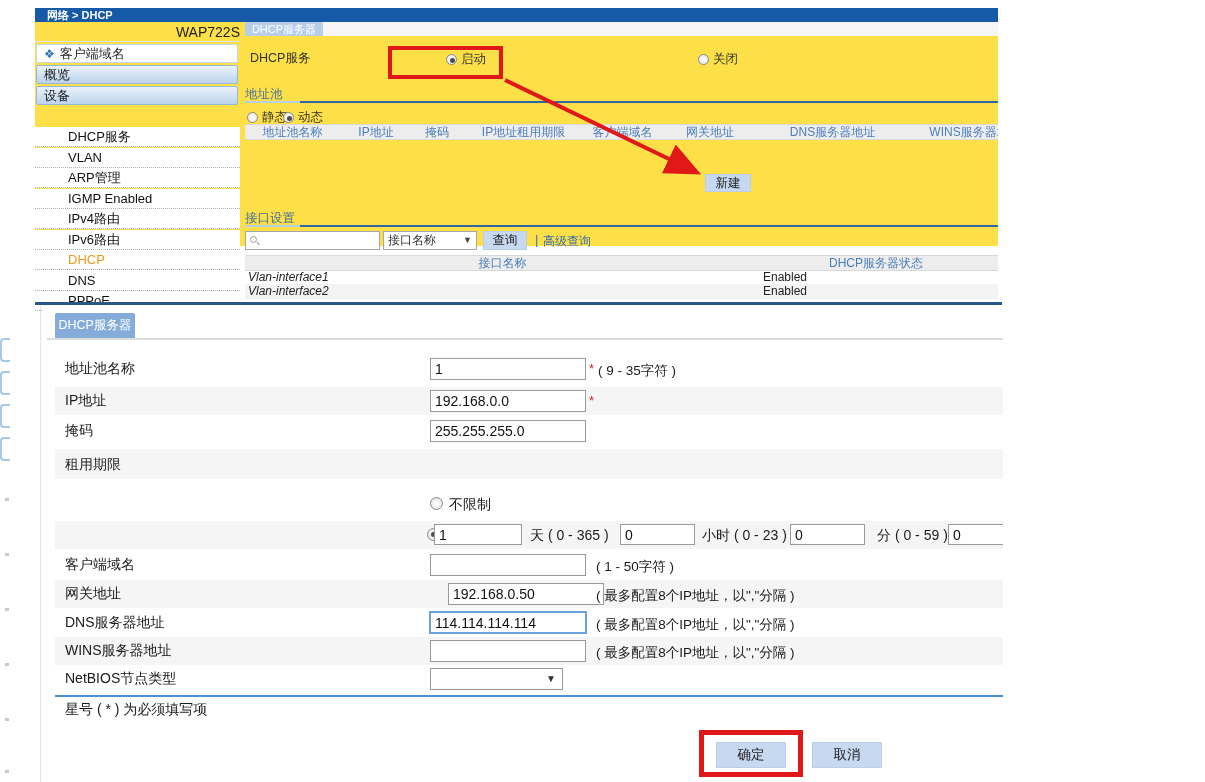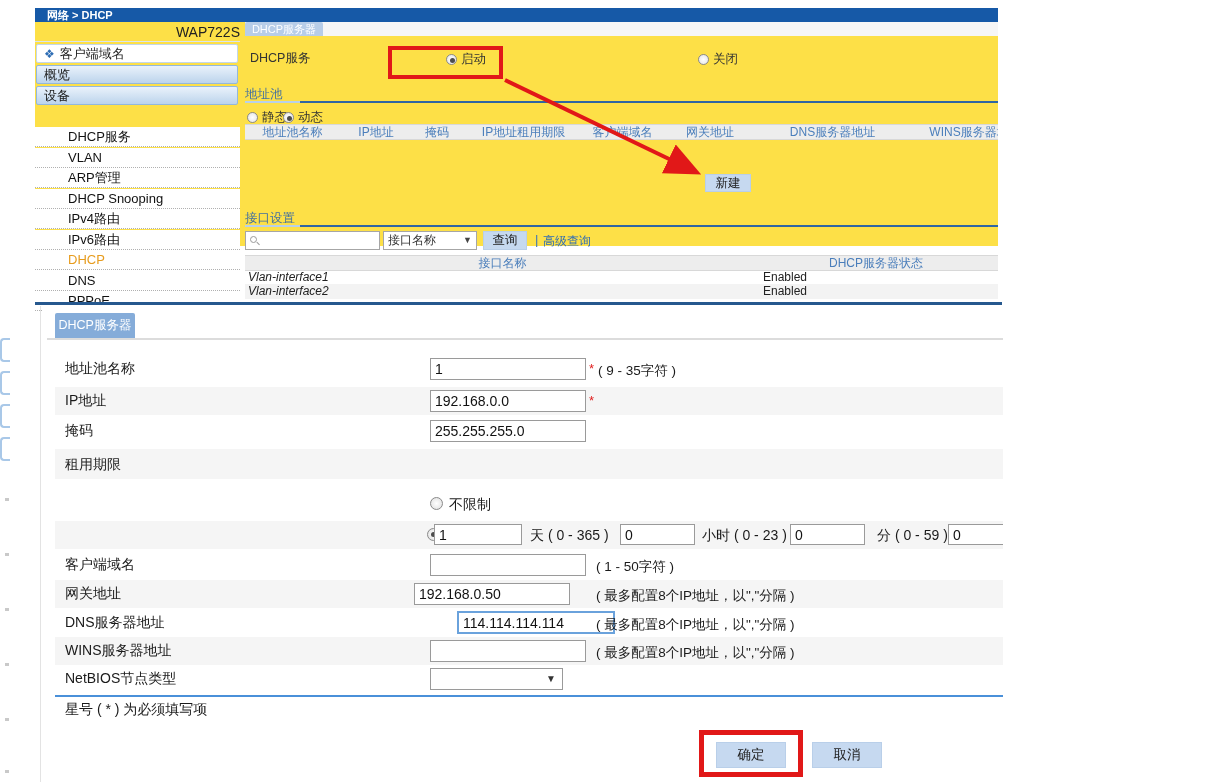--- a/index.html
+++ b/index.html
@@ -112,21 +112,21 @@
     <div class="abs sidebar">
       <div class="abs dev-name">WAP722S</div>
       <div class="abs quick">
         <span class="dia">❖</span><span>客户端域名</span>
       </div>
       <div class="abs grp" style="top:64px">设备</div>
       <div class="abs grp" style="top:43px">概览</div>
       <div class="abs subitem" style="top:105px">DHCP服务</div>
       <div class="abs subitem" style="top:125.5px">VLAN</div>
       <div class="abs subitem" style="top:146px">ARP管理</div>
-      <div class="abs subitem" style="top:166.5px">DHCP Snooping</div>
+      <div class="abs subitem" style="top:166.5px">IGMP Enabled</div>
       <div class="abs subitem" style="top:187px">IPv4路由</div>
       <div class="abs subitem" style="top:207.5px">IPv6路由</div>
       <div class="abs subitem active" style="top:228px">DHCP</div>
       <div class="abs subitem" style="top:248.5px">DNS</div>
       <div class="abs subitem" style="top:269px">PPPoE</div>
     </div>
 
     <div class="abs main">
       <div class="abs tab-row">
         <div class="abs tab-top">DHCP服务器</div>
@@ -239,27 +239,27 @@
     </div>
 
     <div class="abs frow" style="top:246px; height:28px">
       <span class="flabel" style="top:5px">客户端域名</span>
       <input class="finput" style="left: 375px; top: 3px; width: 156px;" value="">
       <span class="hintt" style="left:541px; top:7px">( 1 - 50字符 )</span>
     </div>
 
     <div class="abs frow gray" style="top:275px; height:28px">
       <span class="flabel" style="top:5px">网关地址</span>
-      <input class="finput" style="left: 359px; top: 3px; width: 156px;" value="192.168.0.50">
+      <input class="finput" style="left: 393px; top: 3px; width: 156px;" value="192.168.0.50">
       <span class="hintt" style="left:541px; top:7px">( 最多配置8个IP地址，以","分隔 )</span>
     </div>
 
     <div class="abs frow" style="top:303px; height:29px">
       <span class="flabel" style="top:6px">DNS服务器地址</span>
-      <input class="finput" style="left: 374px; top: 3px; width: 158px; height: 23px; border: 2px solid rgb(106, 162, 220); margin-left: 28px;" value="114.114.114.114">
+      <input class="finput" style="left: 374px; top: 3px; width: 158px; height: 23px; border: 2px solid rgb(106, 162, 220);" value="114.114.114.114">
       <span class="hintt" style="left:541px; top:8px">( 最多配置8个IP地址，以","分隔 )</span>
     </div>
 
     <div class="abs frow gray" style="top:332px; height:28px">
       <span class="flabel" style="top:5px">WINS服务器地址</span>
       <input class="finput" style="left: 375px; top: 3px; width: 156px;" value="">
       <span class="hintt" style="left:541px; top:7px">( 最多配置8个IP地址，以","分隔 )</span>
     </div>
 
     <div class="abs frow" style="top:360px; height:28px">

